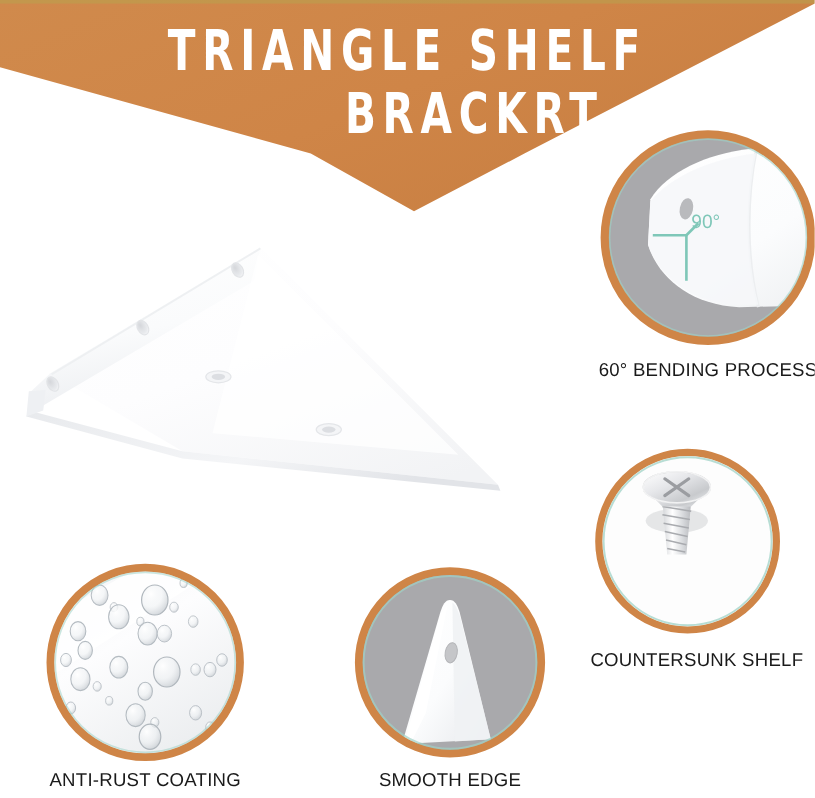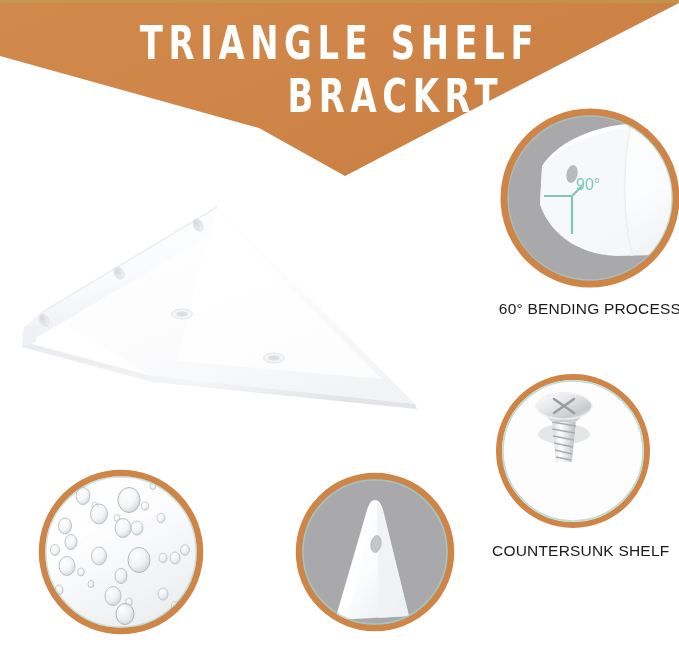--- a/index.html
+++ b/index.html
@@ -306,20 +306,21 @@
           <ellipse cx="90" cy="148" rx="9" ry="10.5" fill="url(#dropG)" stroke="#b0b7bd" stroke-width="1"></ellipse>
           <ellipse cx="128" cy="128" rx="5" ry="6" fill="url(#dropG)" stroke="#b9bfc5" stroke-width="0.8"></ellipse>
           <ellipse cx="140" cy="140" rx="3.6" ry="4.4" fill="url(#dropG)" stroke="#b9bfc5" stroke-width="0.7"></ellipse>
           <ellipse cx="118" cy="20" rx="3" ry="3.6" fill="url(#dropG)" stroke="#b9bfc5" stroke-width="0.7"></ellipse>
           <ellipse cx="56" cy="118" rx="3" ry="3.6" fill="url(#dropG)" stroke="#b9bfc5" stroke-width="0.7"></ellipse>
         </g>
       </g>
       <circle cx="86" cy="86" r="79" fill="none" stroke="#cf8547" stroke-width="6.5"></circle>
       <circle cx="86" cy="86" r="75" fill="none" stroke="#9fd2c6" stroke-width="1.4" opacity="0.55"></circle>
     </svg>
+    <div class="caption">ANTI-RUST COATING</div>
   </div>
 
   <div class="feature" id="feature-edge">
     <svg class="circle" width="164" height="164" viewBox="0 0 164 164" xmlns="http://www.w3.org/2000/svg">
       <defs>
         <clipPath id="clipEdge">
             <circle cx="82" cy="82" r="76"></circle>
           </clipPath>
         <linearGradient id="coneGrad" x1="0.1" y1="0" x2="0.95" y2="0.9">
           <stop offset="0%" stop-color="#ffffff"></stop>
@@ -334,15 +335,16 @@
 
         <path d="M 84,32 C 87,34 88,38 90,42 L 116,146 L 86,148 Z" fill="#f0f2f4" opacity="0.9"></path>
 
         <path d="M 80,34 L 62,124 L 50,148 L 44,149 L 74,42 Z" fill="#ffffff" opacity="0.85"></path>
 
         <ellipse cx="83" cy="74" rx="5" ry="8.5" transform="rotate(10 83 74)" fill="#c5c6c9" stroke="#b3b4b7" stroke-width="0.8"></ellipse>
       </g>
       <circle cx="82" cy="82" r="76" fill="none" stroke="#cf8547" stroke-width="6.5"></circle>
       <circle cx="82" cy="82" r="72" fill="none" stroke="#9fd2c6" stroke-width="1.6" opacity="0.7"></circle>
     </svg>
+    <div class="caption">SMOOTH EDGE</div>
   </div>
 
 </div>
 
 </body></html>

